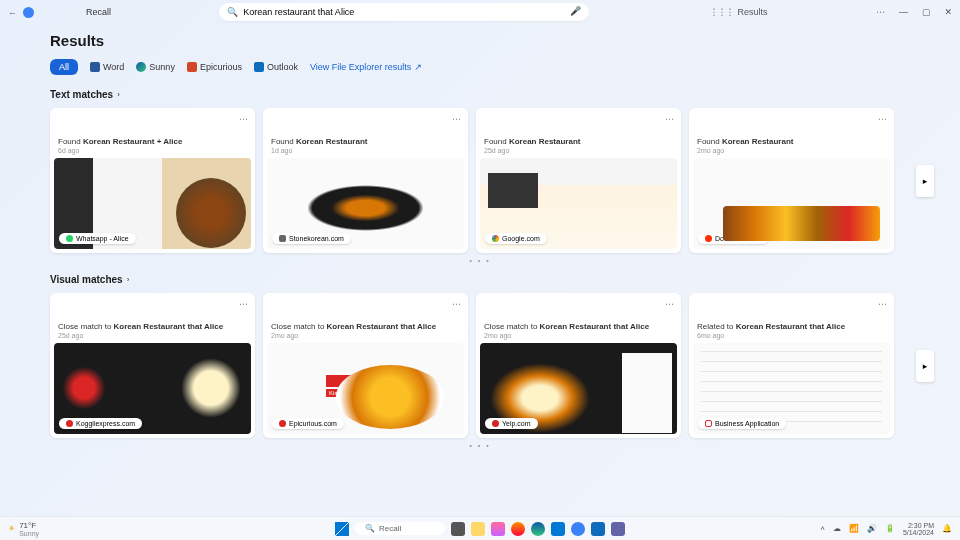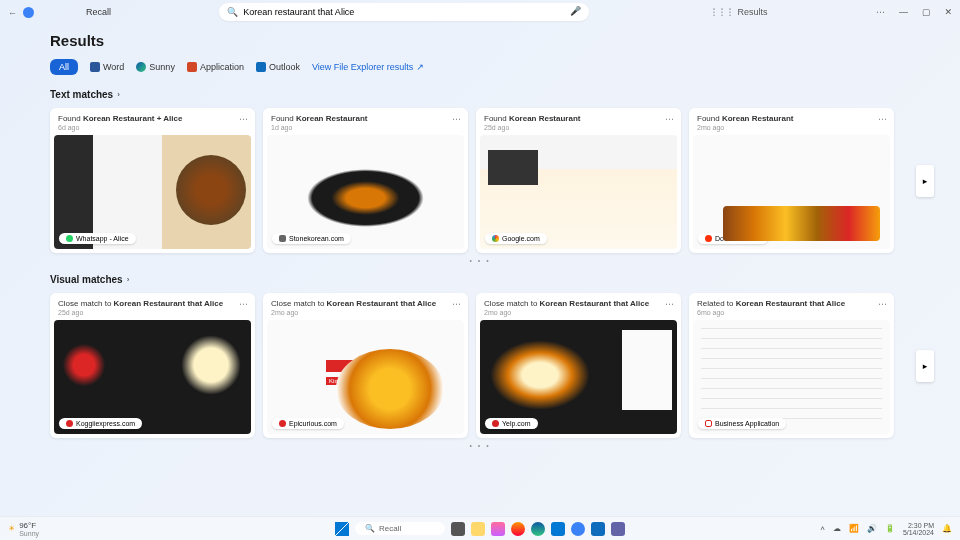--- a/index.html
+++ b/index.html
@@ -30,21 +30,21 @@
 .ficon.ppt { background: #d24726; }
 .ficon.outlook { background: #0f6cbd; }
 .view-link { color: #1864d6; cursor: pointer; display: flex; align-items: center; gap: 3px; justify-content: flex-end; }
 
 .section-title { font-size: 10px; font-weight: 600; color: #1a1a1a; margin-bottom: 8px; display: flex; align-items: center; gap: 4px; cursor: pointer; }
 .section-title .chev { font-size: 8px; color: #666; }
 
 .cards-row { display: flex; gap: 8px; position: relative; }
 .card { background: #fff; border-radius: 6px; width: 205px; height: 145px; box-shadow: 0 1px 3px rgba(0,0,0,0.08); overflow: hidden; display: flex; flex-direction: column; }
 .card-header { padding: 6px 8px 4px 8px; position: relative; }
-.card-title { font-size: 8px; color: #333; }
+.card-title { font-size: 8px; color: #333; margin-top: 23px; }
 .card-title .prefix { font-weight: 400; }
 .card-title .bold { font-weight: 600; }
 .card-time { font-size: 7px; color: #999; margin-top: 1px; }
 .card-menu { position: absolute; right: 6px; top: 6px; font-size: 9px; color: #666; cursor: pointer; letter-spacing: 1px; }
 .card-thumb { flex: 1; margin: 0 4px 4px 4px; border-radius: 4px; position: relative; overflow: hidden; }
 .card-badge { position: absolute; bottom: 5px; left: 5px; background: #fff; border-radius: 10px; padding: 2px 7px; font-size: 7px; display: flex; align-items: center; gap: 3px; box-shadow: 0 1px 2px rgba(0,0,0,0.15); }
 .card-badge .bicon { width: 7px; height: 7px; border-radius: 2px; }
 
 .scroll-arrow { position: absolute; right: -24px; top: 50%; transform: translateY(-50%); width: 18px; height: 32px; background: #fff; border-radius: 3px; box-shadow: 0 1px 3px rgba(0,0,0,0.15); display: flex; align-items: center; justify-content: center; font-size: 9px; cursor: pointer; }
 
@@ -113,21 +113,21 @@
     <div class="filter">
         <span class="ficon word"></span>
         <span>Word</span>
       </div>
     <div class="filter">
         <span class="ficon edge"></span>
         <span>Sunny</span>
       </div>
     <div class="filter">
         <span class="ficon ppt"></span>
-        <span>Application</span>
+        <span>Epicurious</span>
       </div>
     <div class="filter">
         <span class="ficon outlook"></span>
         <span>Outlook</span>
       </div>
     <div class="view-link">
         <span>View File Explorer results</span>
         <span>↗</span>
       </div>
   </div>
@@ -257,21 +257,21 @@
     <div class="scroll-arrow">▸</div>
   </div>
 
   <div class="pager-dots">• • •</div>
 </div>
 
 <div class="taskbar">
   <div class="weather">
     <span class="weather-icon">☀</span>
     <div>
-      <div>96°F</div>
+      <div>71°F</div>
       <div style="font-size:7px;color:#888">Sunny</div>
     </div>
   </div>
   <div class="center-apps">
     <div class="start"></div>
     <div class="tsearch">
         <span>🔍</span>
         <span>Recall</span>
       </div>
     <div class="appicon" style="background:#555"></div>

